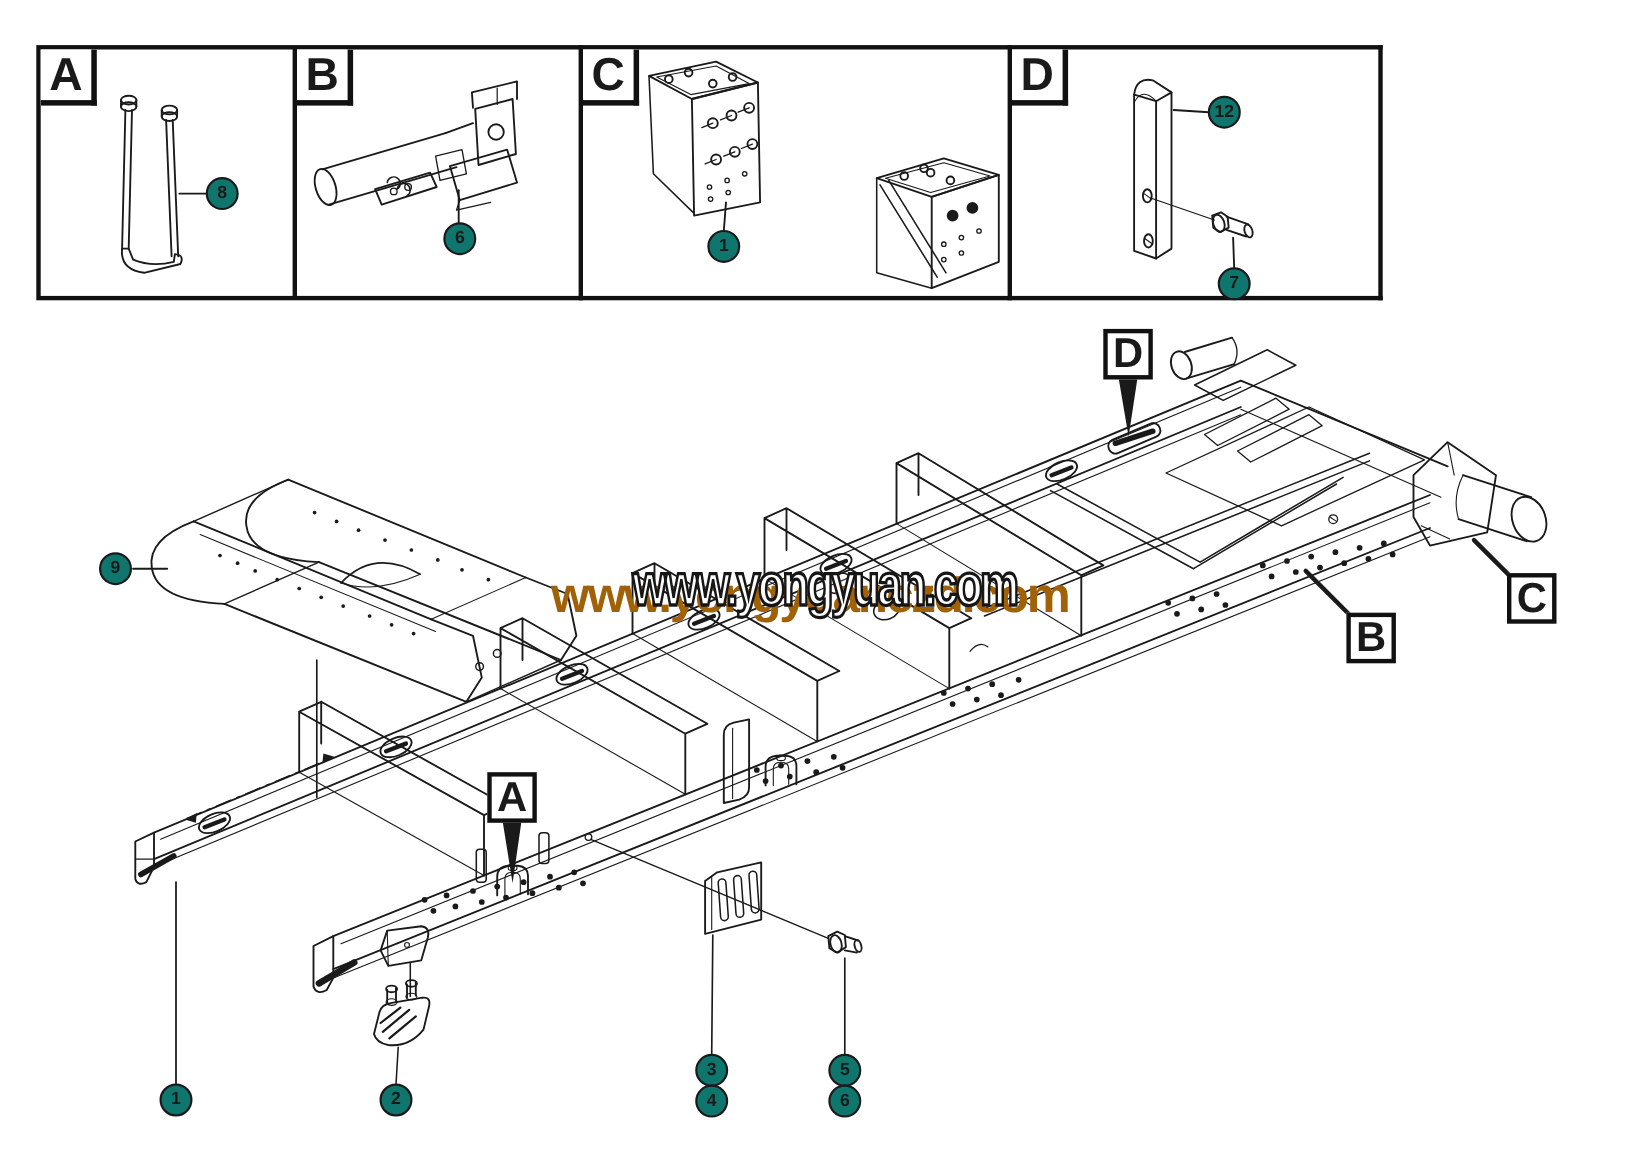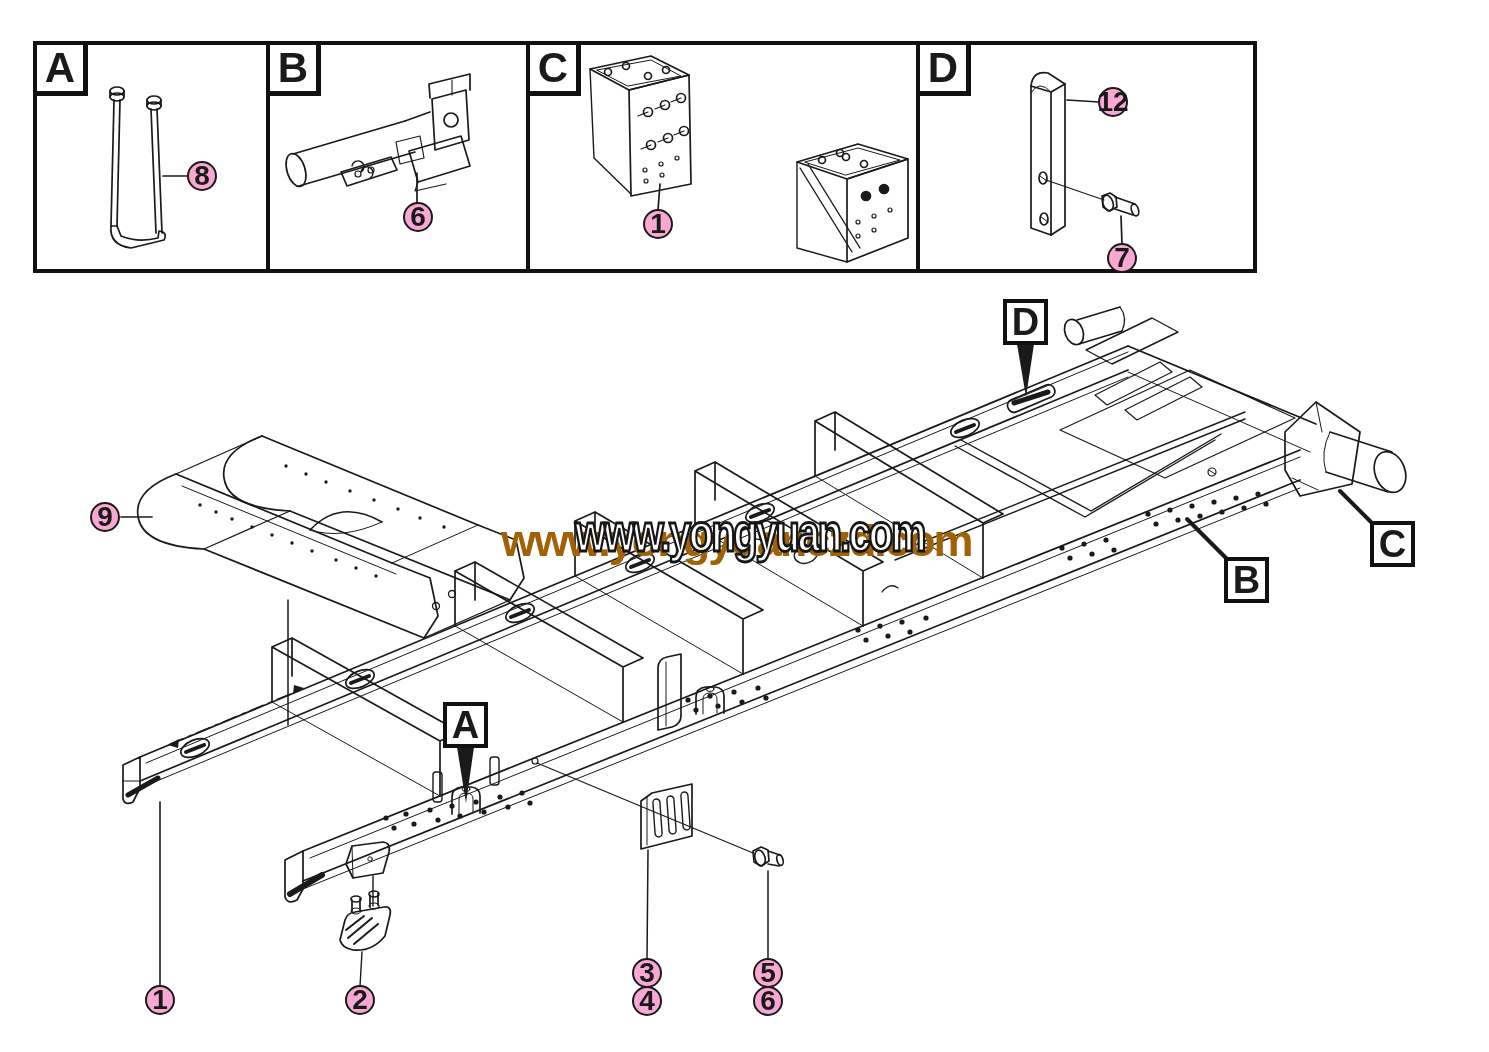--- a/index.html
+++ b/index.html
@@ -6,22 +6,22 @@
   .canvas{position:relative;width:1489px;height:1052px;background:#ffffff;overflow:hidden;
           font-family:"Liberation Sans",sans-serif;color:#1a1a1a;}
   .art{position:absolute;left:0;top:0;z-index:1;}
   .panel{position:absolute;top:41px;height:232px;border:4px solid #111;box-sizing:border-box;
          background:transparent;z-index:2;}
   .panel.no-left{border-left:none;}
   .plabel{position:absolute;top:0;left:0;width:46px;height:46px;border-right:5px solid #111;
           border-bottom:5px solid #111;background:#fff;display:flex;align-items:center;
           justify-content:center;font-weight:bold;font-size:42px;line-height:1;}
   .co{position:absolute;width:30px;height:30px;border:2.5px solid #1a1a1a;border-radius:50%;
-      background:#f9a8d4;box-sizing:border-box;display:flex;align-items:center;justify-content:center;
-      font-weight:bold;font-size:28px;z-index:5;line-height:1;}
+      background:#0f766e;box-sizing:border-box;display:flex;align-items:center;justify-content:center;
+      font-weight:bold;font-size:16px;z-index:5;line-height:1;}
   .tag{position:absolute;width:45px;height:46px;border:4px solid #111;background:#fff;
        box-sizing:border-box;display:flex;align-items:center;justify-content:center;
        font-weight:bold;font-size:38px;z-index:5;line-height:1;}
   .wm{position:absolute;white-space:nowrap;z-index:3;font-weight:bold;}
   .wm-blue{left:501px;top:515px;font-size:45px;color:#a16207;letter-spacing:-2px;z-index:3;}
   .wm-outline{left:575px;top:501px;font-size:54px;color:#ffffff;-webkit-text-stroke:3px #161616;
               letter-spacing:-3px;transform:scaleX(0.74);transform-origin:0 0;z-index:4;}
   .docnum{position:absolute;right:41px;top:1008px;font-size:24px;font-weight:bold;z-index:2;}
   svg *{vector-effect:none;}
 </style>

